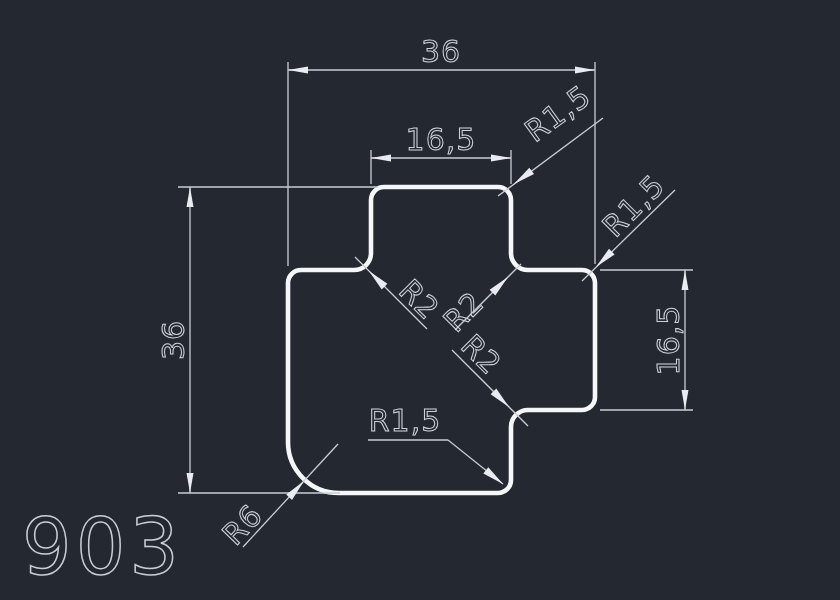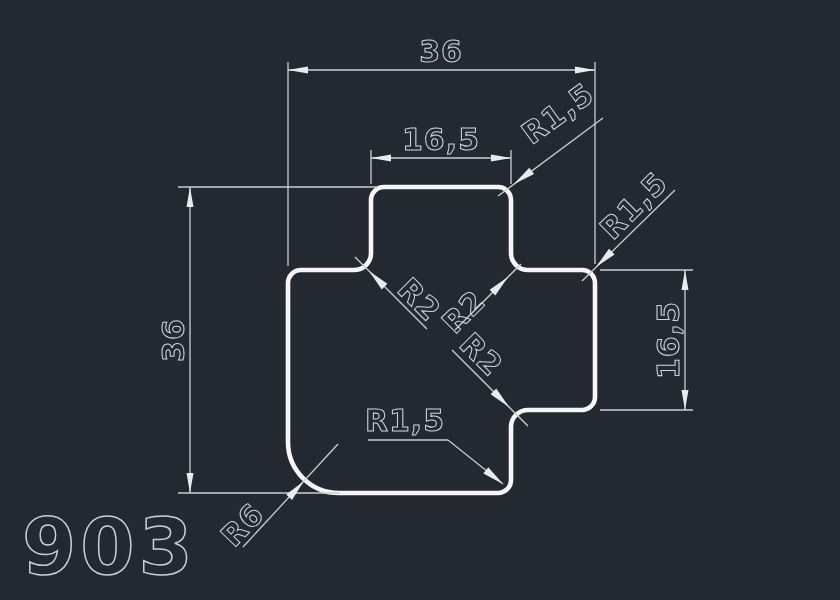--- a/index.html
+++ b/index.html
@@ -7,21 +7,20 @@
     padding: 0;
     background: #1b202a;
     font-family: "DejaVu Sans", sans-serif;
   }
   .stage {
     width: 840px;
     height: 600px;
     position: relative;
     overflow: hidden;
     background: #232831;
-    font-weight: bold;
   }
   svg { display: block; }
   .shape {
     fill: none;
     stroke: #f4f6f8;
     stroke-width: 4.6;
     stroke-linejoin: round;
     stroke-linecap: round;
   }
   .dimline {

